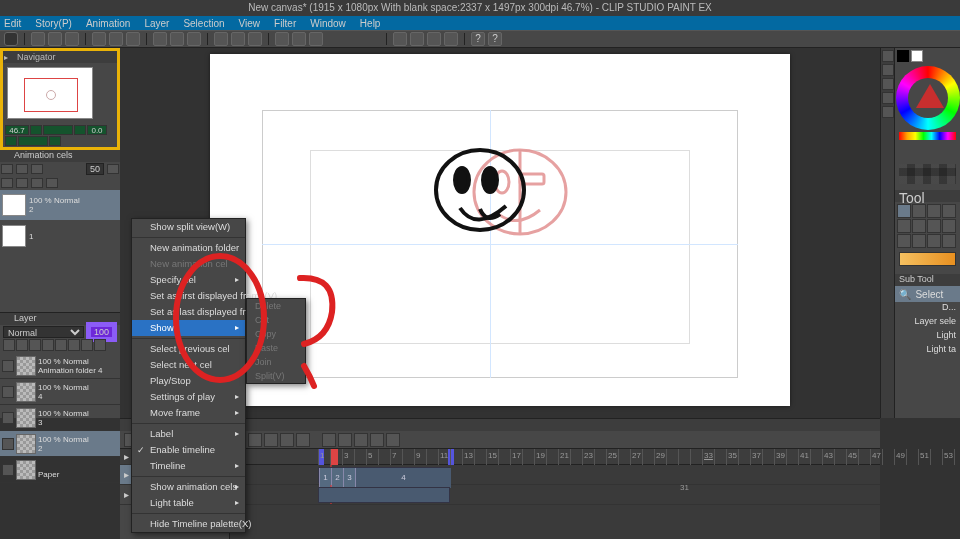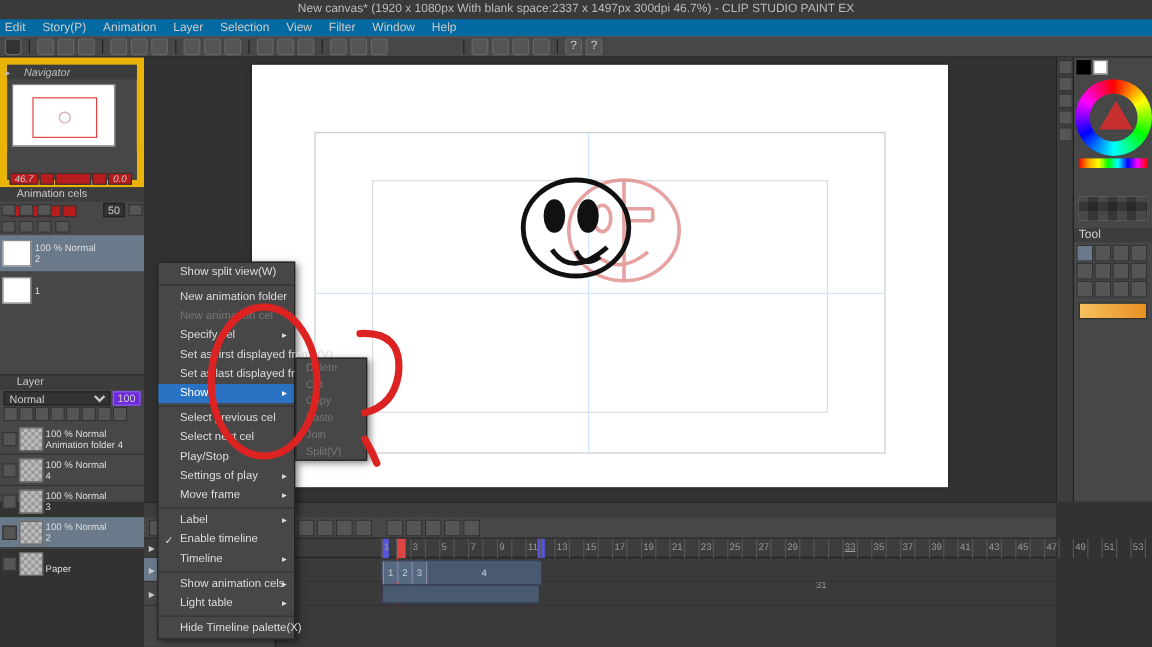--- a/index.html
+++ b/index.html
@@ -5,28 +5,28 @@
 * { margin:0; padding:0; box-sizing:border-box; font-family:"Segoe UI",Tahoma,sans-serif; font-size:10px; user-select:none; }
 body { width:960px; height:539px; background:#323232; overflow:hidden; color:#ccc; position:relative; }
 .titlebar { height:16px; background:#3a3a3a; text-align:center; line-height:16px; color:#bbb; font-size:10px; }
 .menubar { height:14px; background:#0369a1; display:flex; padding:0 4px; gap:14px; align-items:center; color:#ccc; }
 .menubar span { font-size:10px; }
 .toolbar { height:18px; background:#474747; border-top:1px solid #555; border-bottom:1px solid #222; display:flex; align-items:center; padding:0 4px; gap:3px; }
 .toolbar .tico { width:14px; height:14px; background:#555; border:1px solid #666; border-radius:2px; }
 .toolbar .sep { width:1px; height:12px; background:#222; margin:0 3px; }
 .main { position:absolute; top:48px; left:0; right:0; bottom:0; }
 .left-col { position:absolute; left:0; top:0; width:120px; height:370px; background:#474747; }
-.nav-pal { border:6px solid #eab308;font-style:italic; }
+.nav-pal { border:3px solid #eab308; }
 .nav-pal .pal-head { height:12px; background:#3d3d3d; font-size:9px; padding-left:14px; color:#bbb; display:flex; align-items:center; }
 .nav-pal .pal-head::before { content:"▸"; position:absolute; left:4px; font-size:8px; }
 .nav-thumb { margin:4px; width:86px; height:52px; background:#fff; border:1px solid #888; position:relative; }
 .nav-thumb .redbox { position:absolute; left:16px; top:10px; width:54px; height:34px; border:1px solid #d44; }
 .nav-thumb .face { position:absolute; left:38px; top:22px; width:10px; height:10px; border:1px solid #caa; border-radius:50%; }
 .nav-ctrl { height:24px; background:#474747; display:flex; flex-wrap:wrap; gap:1px; padding:2px; }
-.nav-ctrl .mini { width:12px; height:10px; background:#b91c1c; border:1px solid #333;margin-top:16px; }
+.nav-ctrl .mini { width:12px; height:10px; background:#14532d; border:1px solid #333; }
 .anim-cels .pal-head { height:12px; background:#3d3d3d; font-size:9px; padding-left:14px; }
 .anim-cels .row { height:14px; display:flex; align-items:center; padding:0 1px; gap:3px; }
 .anim-cels .mini { width:12px; height:10px; background:#555; border:1px solid #333; }
 .anim-cels .val { margin-left:auto; background:#333; border:1px solid #222; padding:0 3px; font-size:9px; }
 .cel-list { background:#474747; }
 .cel-item { height:30px; background:#6a7a8a; margin-bottom:1px; display:flex; align-items:center; padding:2px; gap:3px; }
 .cel-item.dim { background:#474747; }
 .cel-item .thumb { width:24px; height:22px; background:#fff; border:1px solid #888; }
 .cel-item .lbl { font-size:8px; color:#ddd; }
 .layer-pal { position:absolute; left:0; top:264px; width:120px; bottom:0; background:#474747; border-top:1px solid #222; }
@@ -66,21 +66,21 @@
 .right-col .content { position:absolute; left:14px; top:0; right:0; bottom:0; }
 .color-sw { height:16px; padding:2px; display:flex; gap:2px; }
 .color-sw .sw { width:12px; height:12px; }
 .color-wheel { height:96px; position:relative; }
 .color-wheel .wheel { width:64px; height:64px; border-radius:50%; margin:2px auto; background:conic-gradient(red,yellow,lime,cyan,blue,magenta,red); position:relative; }
 .color-wheel .wheel .inner { position:absolute; left:12px; top:12px; width:40px; height:40px; border-radius:50%; background:#474747; }
 .color-wheel .tri { position:absolute; left:21px; top:18px; width:0; height:0; border-left:14px solid transparent; border-right:14px solid transparent; border-bottom:24px solid #d33; filter:brightness(.9); }
 .color-bar { height:8px; margin:2px 4px; background:linear-gradient(90deg,red,orange,yellow,lime,cyan,blue,magenta,red); }
 .palette-grid { margin:2px 4px; height:20px; background-image:repeating-linear-gradient(90deg,#888 0 8px,#666 8px 16px),repeating-linear-gradient(0deg,#888 0 8px,#666 8px 16px); background-blend-mode:multiply; }
 .r-tool { margin-top:6px; }
-.r-tool .tool-head { height:12px; background:#3d3d3d; font-size:10px; padding-left:4px; }
+.r-tool .tool-head { height:12px; background:#3d3d3d; font-size:14px; padding-left:4px; }
 .r-tool-row { display:flex; flex-wrap:wrap; padding:2px; gap:1px; }
 .r-tool-row .tl { width:14px; height:14px; background:#555; border:1px solid #333; }
 .r-tool-row .tl.sel { background:#6a7a8a; }
 .brush-sw { margin:2px 4px; height:14px; background:linear-gradient(90deg,#f5c060,#e89020); border:1px solid #333; }
 .subtool { margin-top:8px; }
 .subtool .st-head { height:12px; background:#3d3d3d; font-size:9px; padding-left:4px; }
 .subtool .st-row { height:16px; display:flex; align-items:center; padding:0 4px; gap:4px; font-size:9px; color:#ddd; }
 .subtool .st-row.sel { background:#6a7a8a; }
 .subtool .sl { height:14px; padding:0 4px; text-align:right; font-size:9px; color:#ddd; }
 
@@ -104,21 +104,21 @@
 .track { height:20px; position:relative; border-bottom:1px solid #333; }
 .track .seg { position:absolute; top:2px; height:16px; background:#667a8e; border:1px solid #334; }
 .track .play-line { position:absolute; left:100px; top:0; width:2px; height:100%; background:rgba(220,50,50,.6); }
 .track .cel { position:absolute; top:0; width:12px; height:20px; border-left:1px solid #88a; font-size:8px; color:#ccd; text-align:center; line-height:20px; background:#556a80; }
 
 .annot { position:absolute; z-index:60; pointer-events:none; }
 </style>
 </head>
 <body>
 
-<div class="titlebar">New canvas* (1920 x 1080px With blank space:2337 x 1497px 300dpi 46.7%) - CLIP STUDIO PAINT EX</div>
+<div class="titlebar">New canvas* (1915 x 1080px With blank space:2337 x 1497px 300dpi 46.7%) - CLIP STUDIO PAINT EX</div>
 
 <div class="menubar">
   <span>Edit</span>
   <span>Story(P)</span>
   <span>Animation</span>
   <span>Layer</span>
   <span>Selection</span>
   <span>View</span>
   <span>Filter</span>
   <span>Window</span>
@@ -204,21 +204,21 @@
           <div>
             <div class="lbl">1</div>
           </div>
         </div>
       </div>
     </div>
     <div class="layer-pal">
       <div class="pal-head">Layer</div>
       <div class="blend">
         <select><option>Normal</option></select>
-        <span class="val" style="background:#6d28d9;border:1px solid #8b5cf6;padding:0 3px;font-size:9px">100</span>
+        <span class="val" style="background:#6d28d9;border:5px solid #8b5cf6;padding:0 3px;font-size:9px">100</span>
       </div>
       <div class="btns">
         <span class="mini"></span>
         <span class="mini"></span>
         <span class="mini"></span>
         <span class="mini"></span>
         <span class="mini"></span>
         <span class="mini"></span>
         <span class="mini"></span>
         <span class="mini"></span>
@@ -352,20 +352,31 @@
           <div class="tl"></div>
           <div class="tl"></div>
           <div class="tl"></div>
           <div class="tl"></div>
           <div class="tl"></div>
           <div class="tl"></div>
           <div class="tl"></div>
           <div class="tl"></div>
         </div>
         <div class="brush-sw"></div>
+      </div>
+      <div class="subtool">
+        <div class="st-head">Sub Tool</div>
+        <div class="st-row sel">
+          <span>🔍</span>
+          <span>Select</span>
+        </div>
+        <div class="sl">D...</div>
+        <div class="sl">Layer sele</div>
+        <div class="sl">Light</div>
+        <div class="sl">Light ta</div>
       </div>
     </div>
   </div>
 
   <div class="timeline">
     <div class="tl-head">Timeline</div>
     <div class="tl-ctrl">
       <div class="tc"></div>
       <div class="tc"></div>
       <div class="tc"></div>

